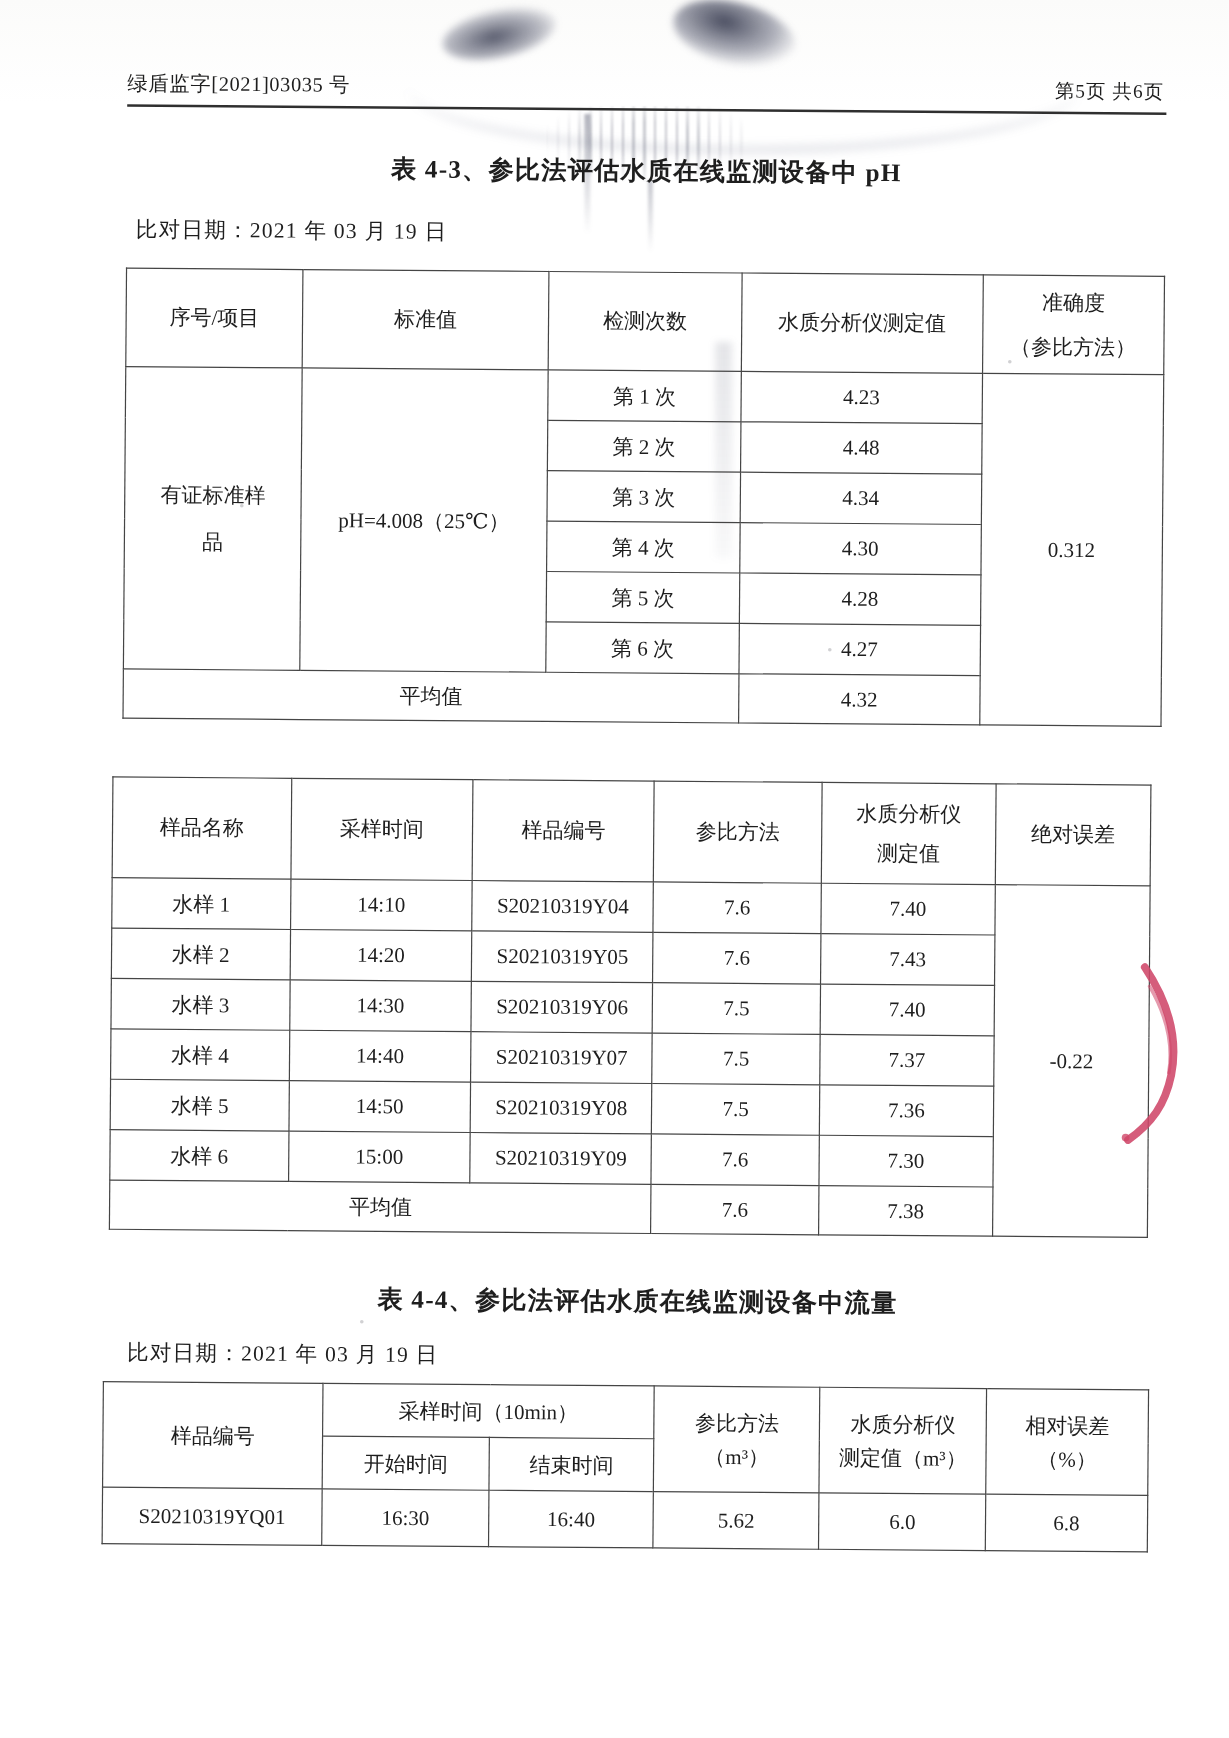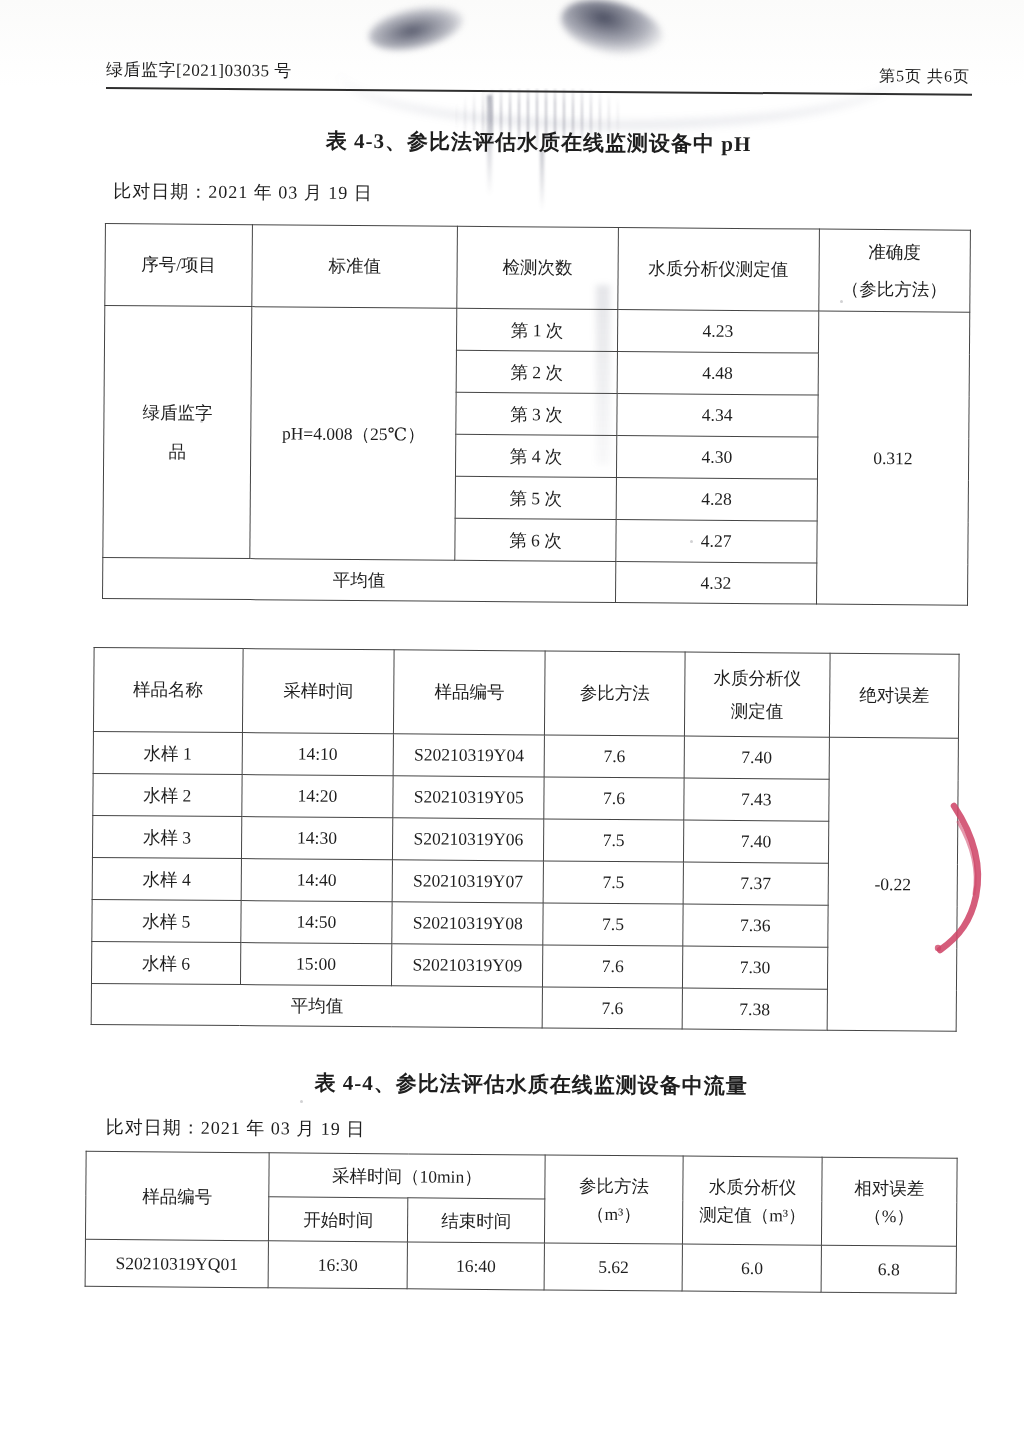--- a/index.html
+++ b/index.html
@@ -121,21 +121,21 @@
         <td class="hd">标准值</td>
         <td class="hd">检测次数</td>
         <td class="hd">水质分析仪测定值</td>
         <td class="hd two-line">
           <span>准确度</span>
           <span>（参比方法）</span>
         </td>
       </tr>
       <tr class="r">
         <td rowspan="6" class="two-line" style="line-height:2.2">
-          <span>绿盾监字</span>
+          <span>有证标准样</span>
           <span>品</span>
         </td>
         <td rowspan="6">pH=4.008（25℃）</td>
         <td>第 1 次</td>
         <td>4.23</td>
         <td rowspan="7">0.312</td>
       </tr>
       <tr class="r">
         <td>第 2 次</td>
         <td>4.48</td>

